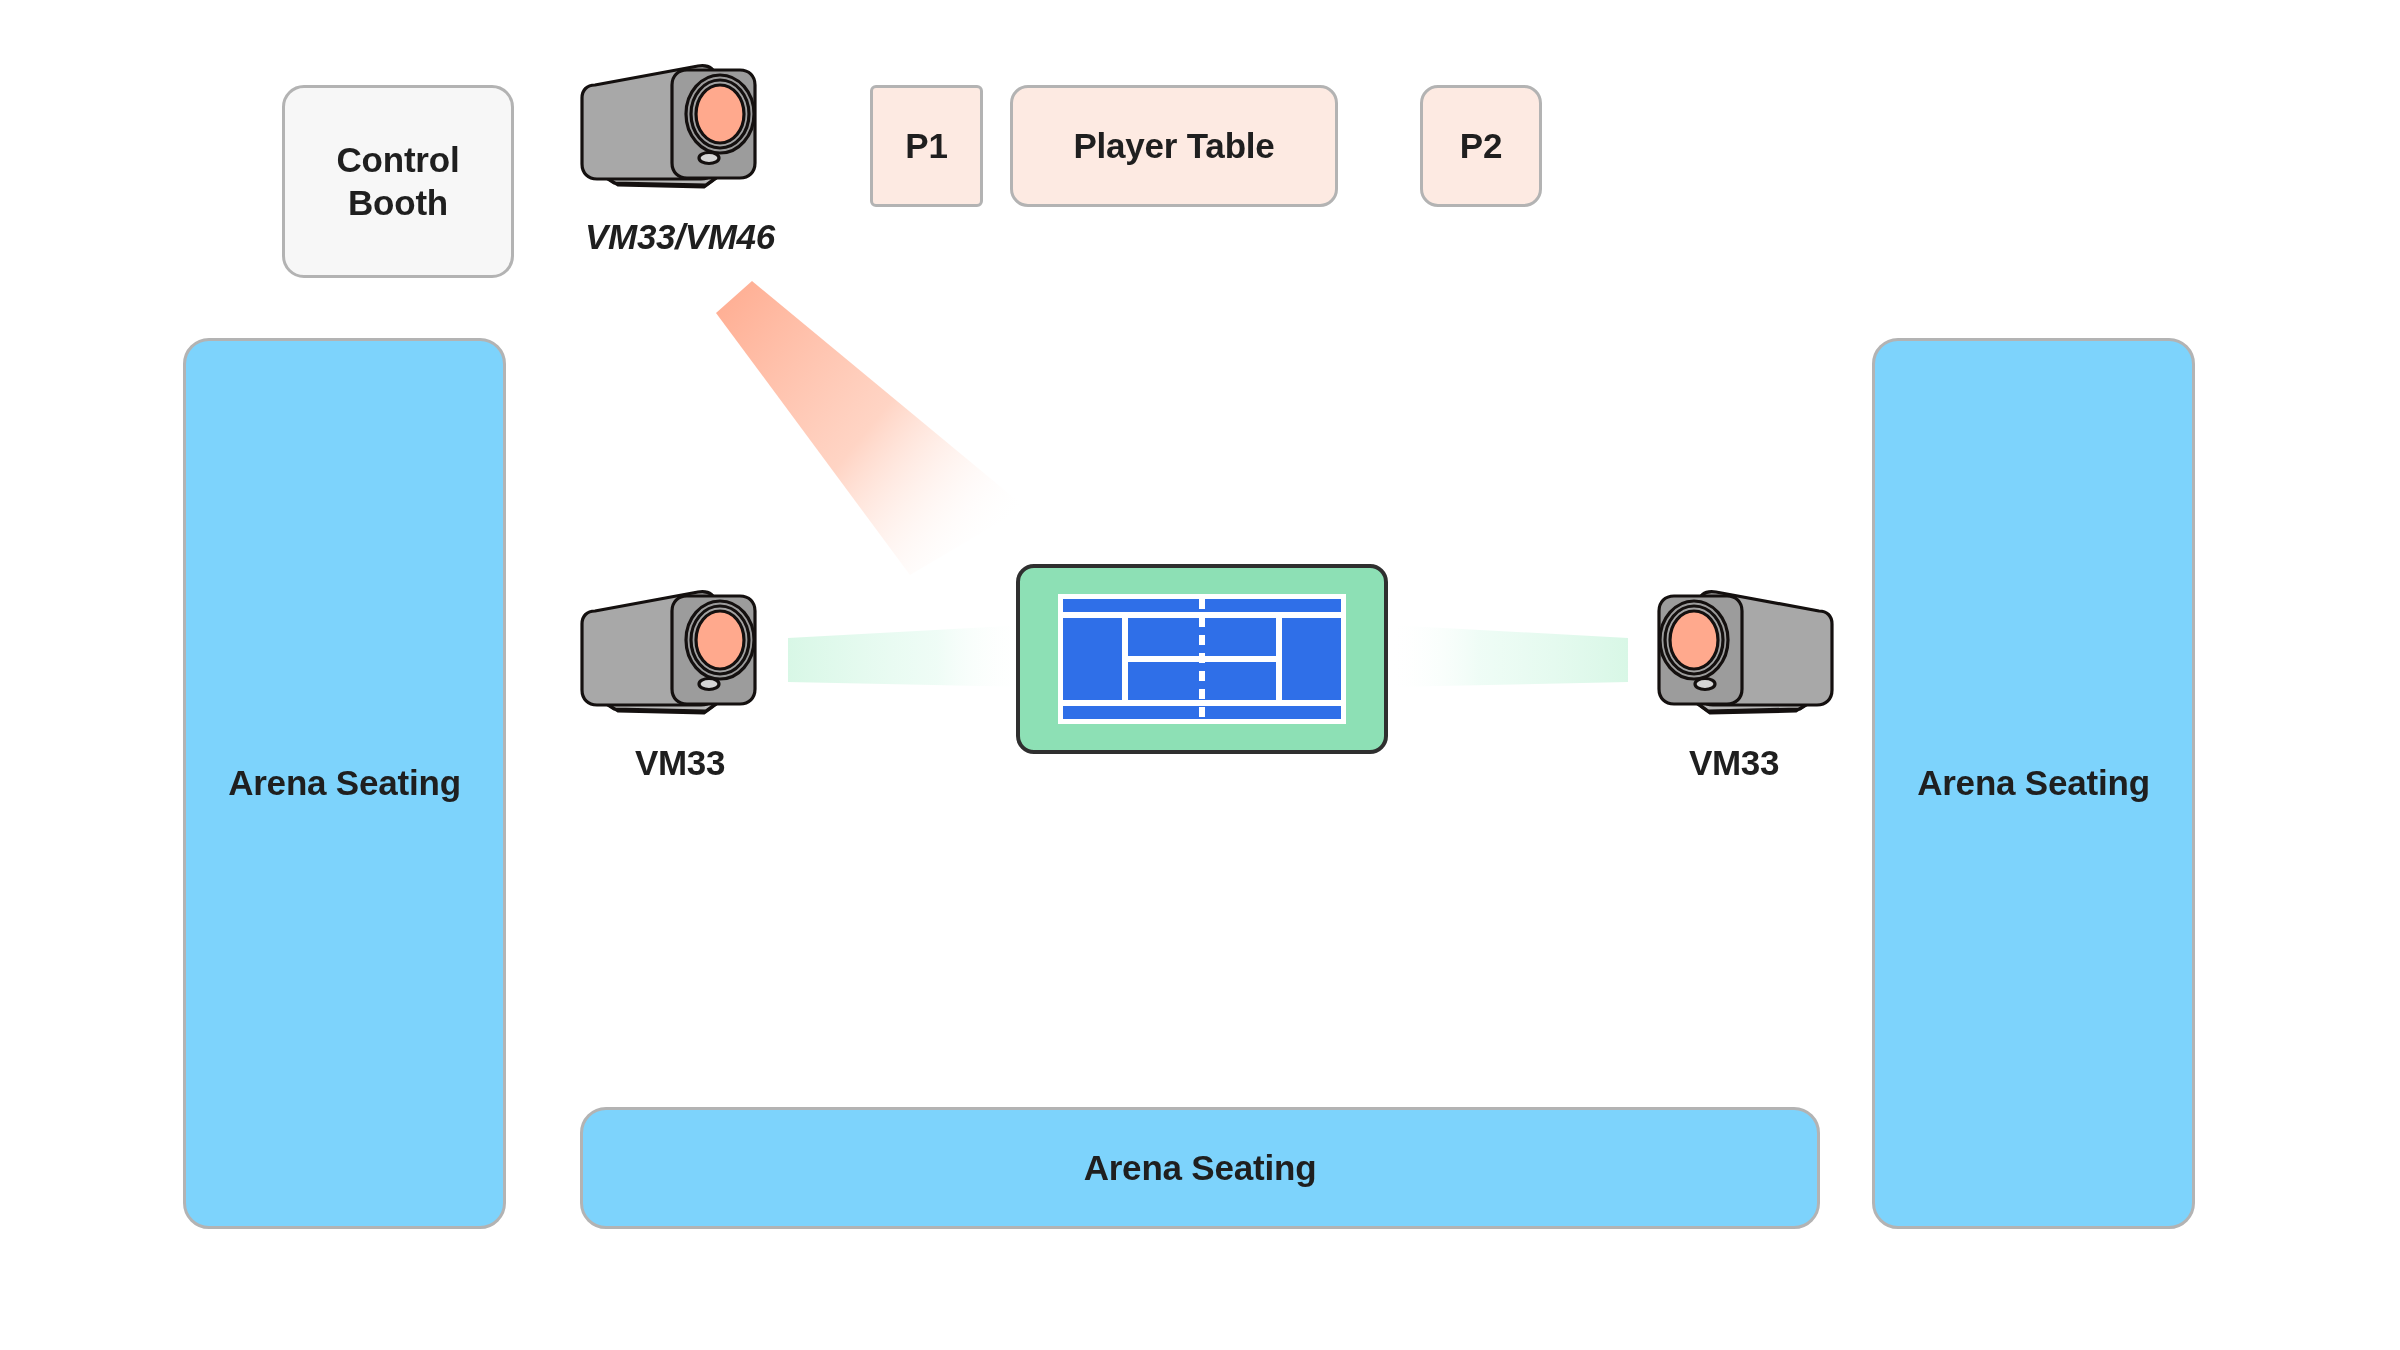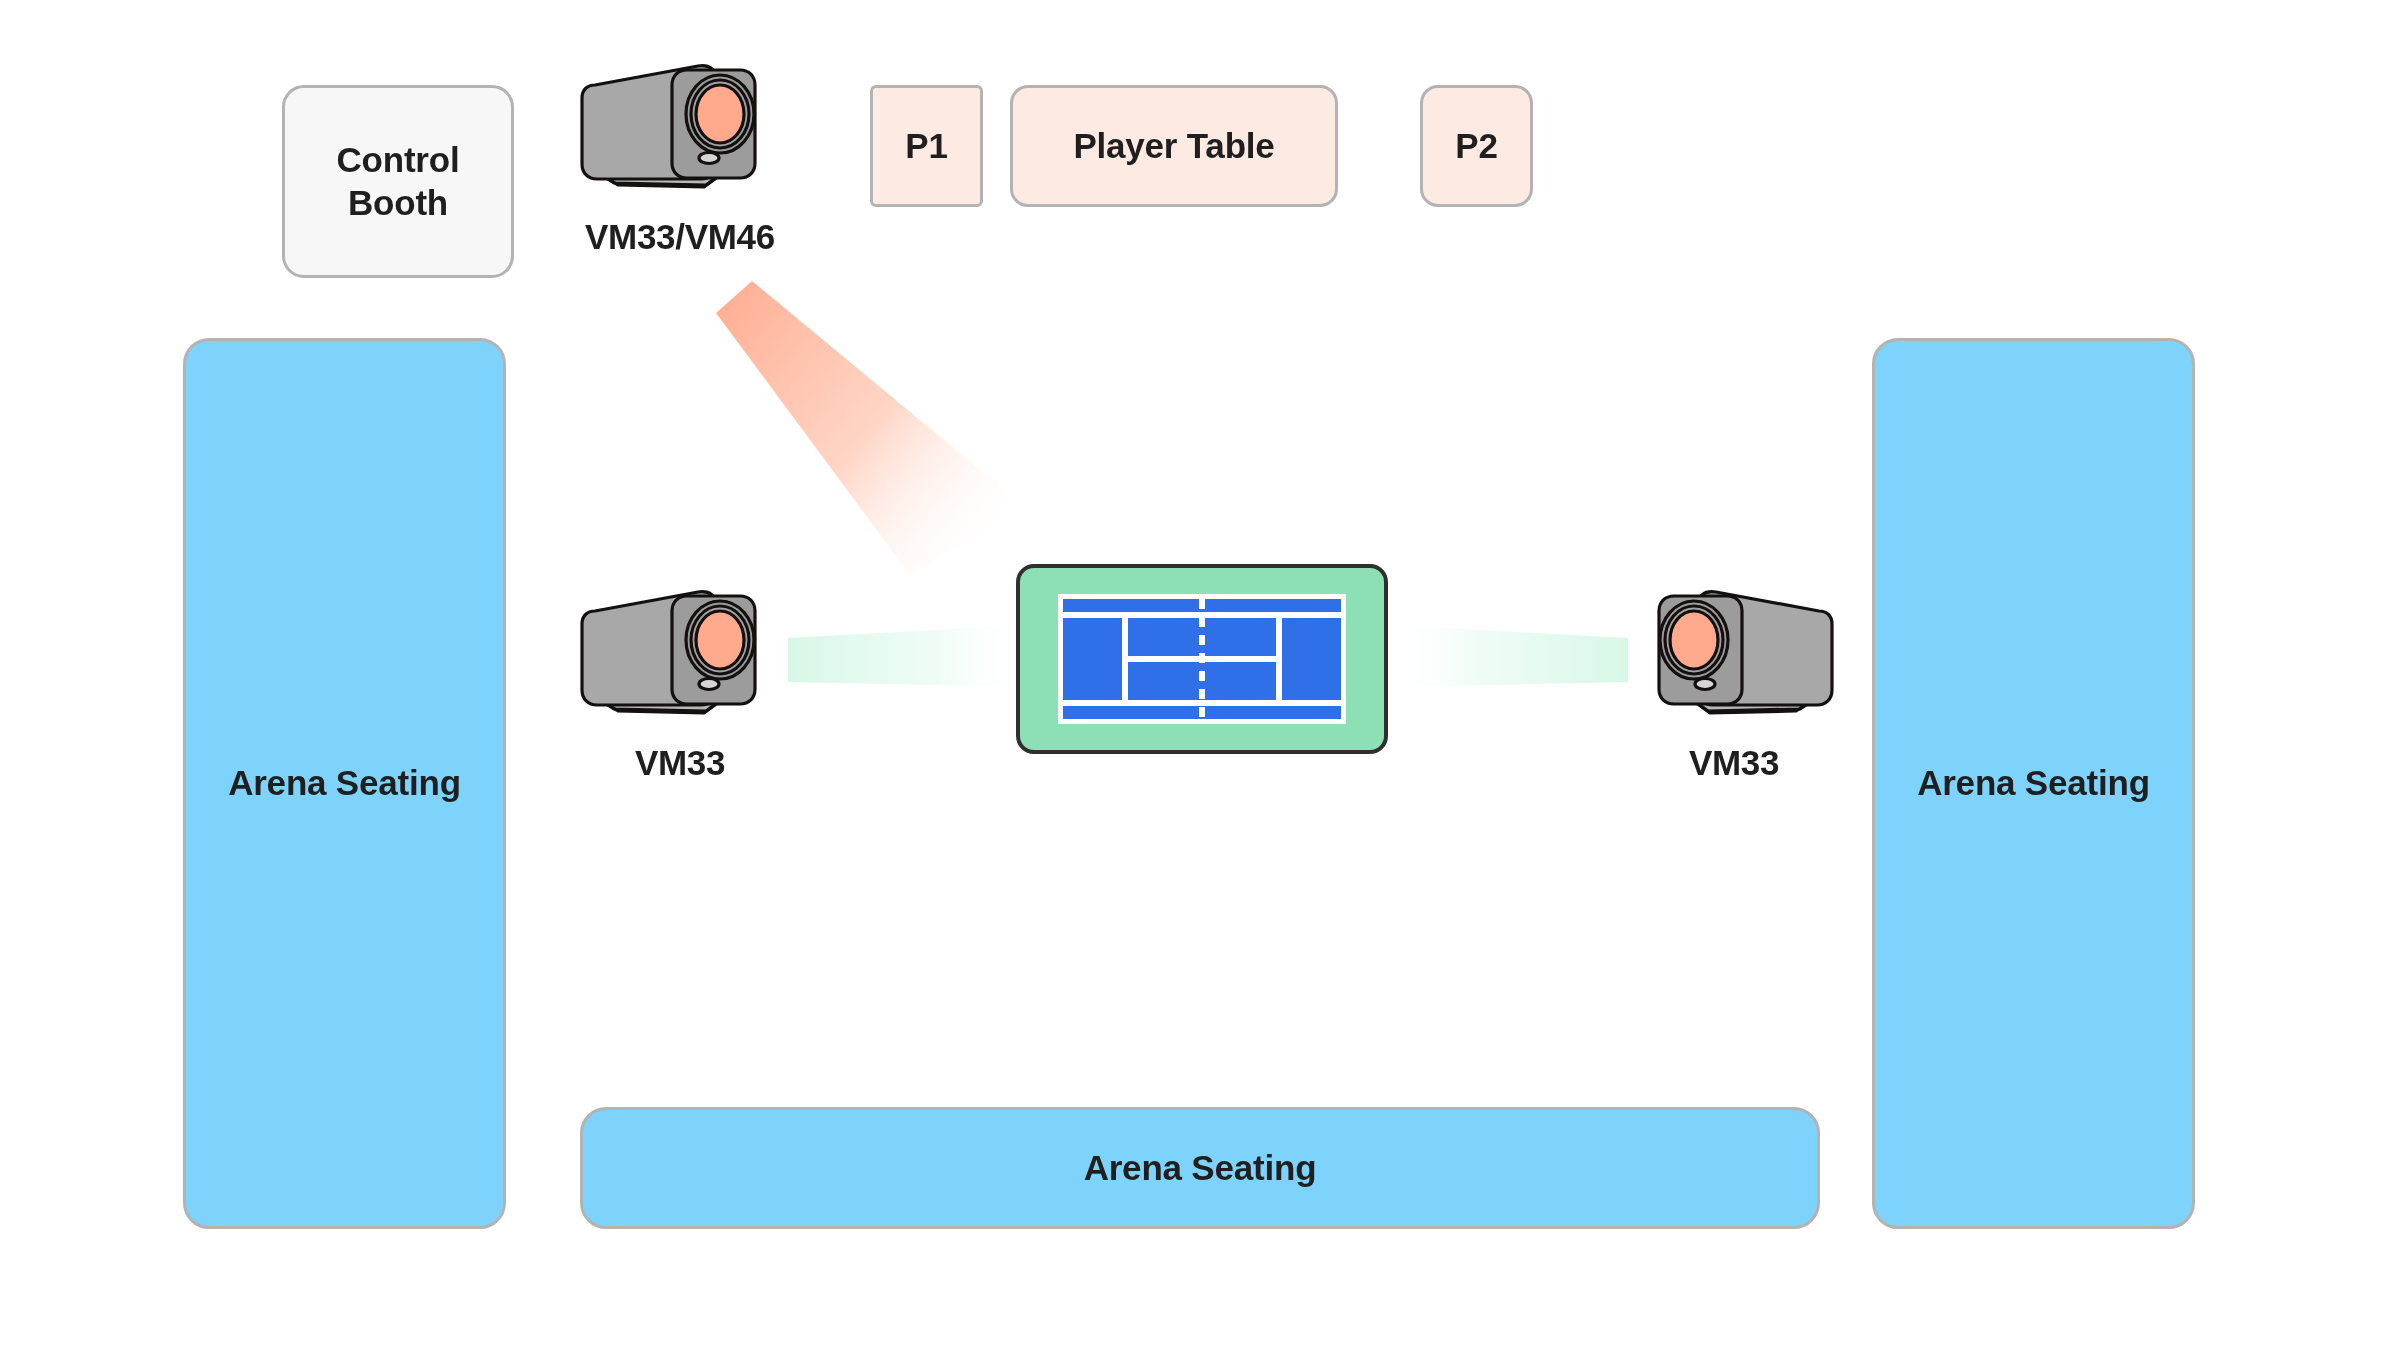--- a/index.html
+++ b/index.html
@@ -69,21 +69,21 @@
 
   #player-table-box {
     left: 1010px; top: 85px;
     width: 328px; height: 122px;
     border-radius: 18px;
   }
   #player-table-box .zone-label { font-size: 35px; }
 
   #p2-box {
     left: 1420px; top: 85px;
-    width: 113px; height: 122px;
+    width: 122px; height: 122px;
     border-radius: 18px;
   }
   #p2-box .zone-label { font-size: 35px; }
 
   #seating-left {
     left: 183px; top: 338px;
     width: 323px; height: 891px;
   }
   #seating-left .zone-label { font-size: 35px; }
 
@@ -113,21 +113,21 @@
     font-weight: 700;
     color: #1f1f1f;
     letter-spacing: -0.3px;
     white-space: nowrap;
   }
 
   #camera-top {
     left: 574px; top: 52px;
     width: 212px; height: 155px;
   }
-  #camera-top .camera-label { top: 165px; }
+  #camera-top .camera-label { top: 165px; font-style: italic; }
 
   #camera-left {
     left: 574px; top: 578px;
     width: 212px; height: 155px;
   }
   #camera-left .camera-label { top: 165px; }
 
   #camera-right {
     left: 1628px; top: 578px;
     width: 212px; height: 155px;

